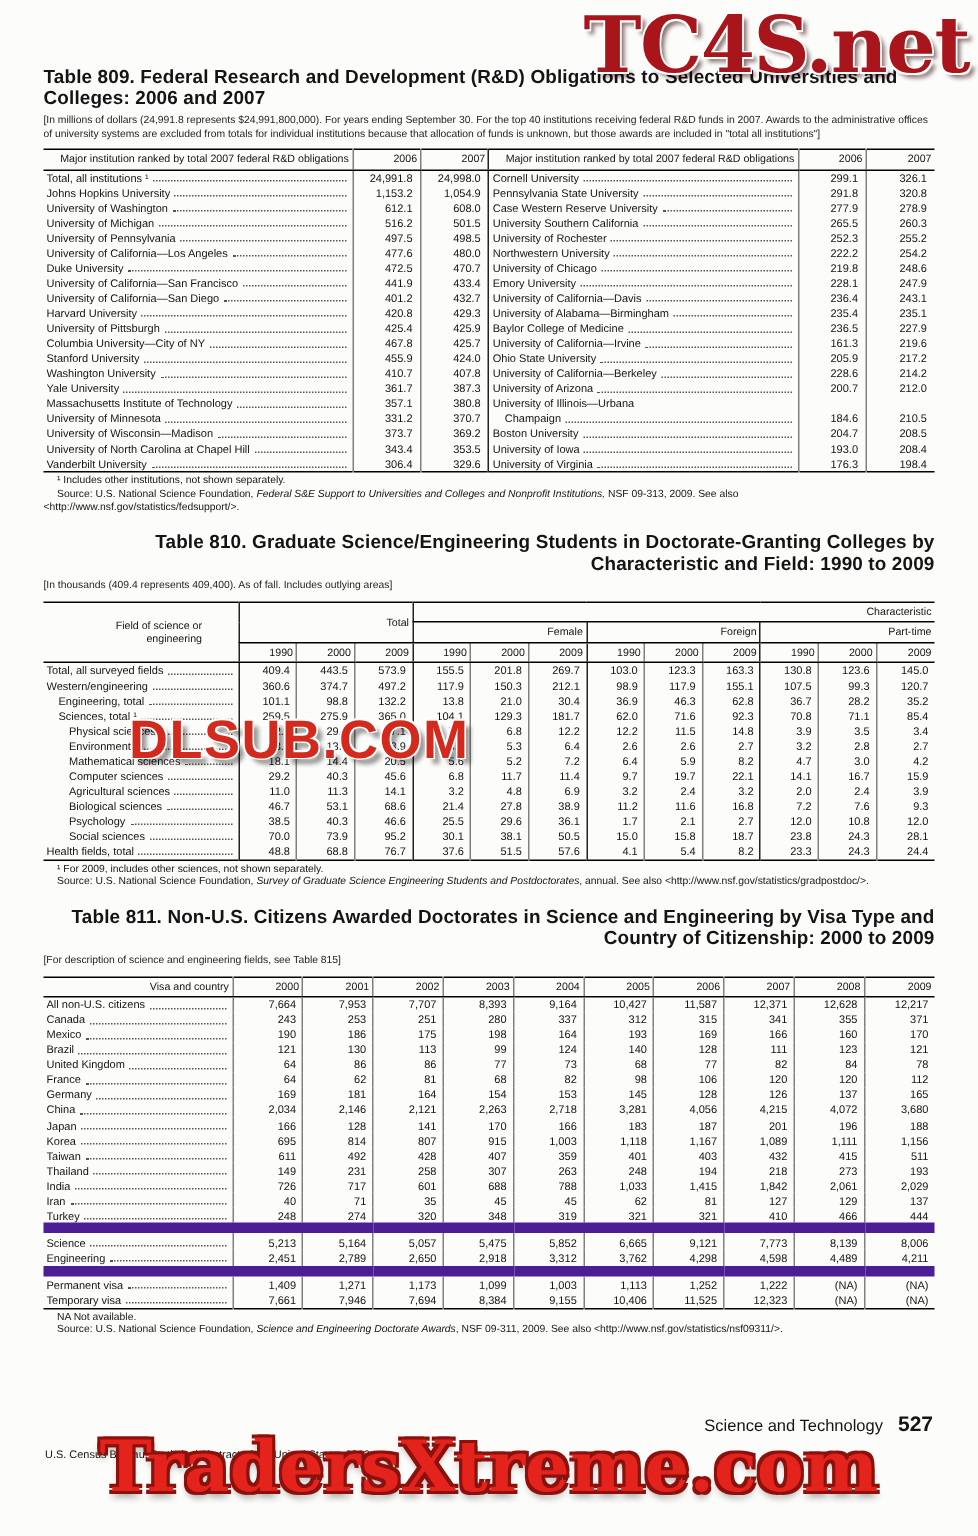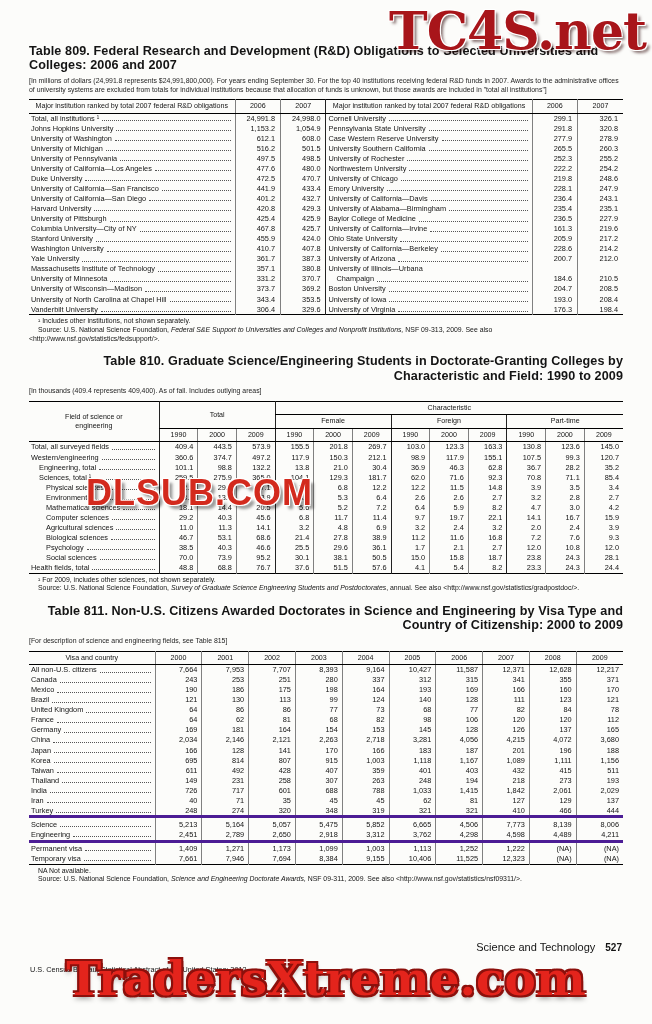--- a/index.html
+++ b/index.html
@@ -6,26 +6,26 @@
   html,body { width:652px; height:1024px; }
   body { background:#e9e9e7; font-family:"Liberation Sans", sans-serif; color:#141414; position:relative; overflow:hidden; }
   .page { position:absolute; inset:0; background:#fcfcfa; padding:44px 29px 0 29px; }
 
   .tbl-title { font-size:12.6px; font-weight:bold; line-height:1.15; letter-spacing:.1px; margin-bottom:4px; }
   .mt { margin-top:11px;text-align:right; }
   .tbl-note { font-size:6.9px; line-height:1.25; margin-bottom:5px; color:#1d1d1d; }
 
   table { width:100%; border-collapse:collapse; table-layout:fixed; }
   .datatable { border-top:1.5px solid #000; border-bottom:1.5px solid #000; margin-bottom:2px; }
-  thead th { font-weight:normal; font-size:7.1px; line-height:1.18; text-align:center; vertical-align:middle; border-bottom:1px solid #000; padding:2px 2px; }
+  thead th { font-weight:normal; font-size:7.1px; line-height:1.18; text-align:right; vertical-align:middle; border-bottom:1px solid #000; padding:2px 2px; }
   td { font-size:7.35px; line-height:1.26; padding:0.4px 3px 0.4px 2px; vertical-align:bottom; }
   td.nc { text-align:right; white-space:nowrap; padding-right:5px; }
   .t810 td.nc, .t811 td.nc { padding-right:4px; }
   .bold { font-weight:normal; }
-  tr.sep td { border-top:3px solid #4c1d95; padding-top:1.5px; }
+  tr.sep td { border-top:7px solid #4c1d95; padding-top:1.5px; }
   .vl { border-left:1px solid #222; }
   .vll { border-left:1px solid #808080; }
   .lcw { display:flex; align-items:flex-end; overflow:hidden; }
   .lt { white-space:nowrap; }
   .dots { flex:1; min-width:5px; height:0; border-bottom:1px dotted #555; margin:0 1px 2px 3px; }
   td.in1 .lt { padding-left:8px; }
   td.in2 .lt { padding-left:15px;text-align:center; }
 
   .fn { font-size:6.9px; line-height:1.25; margin-top:2px; text-indent:9px; }
   .src { font-size:6.9px; line-height:1.28; text-indent:9px; margin-bottom:1px; }
@@ -34,21 +34,21 @@
   
   .wm { position:absolute; z-index:20; white-space:nowrap; pointer-events:none; }
   .wm-top { top:0px; right:6px; font-family:"DejaVu Serif", serif; font-size:52px; font-weight:bold; color:#a8151a;
             letter-spacing:-1px; text-shadow:-1px -1px 0 #fff, 1px -1px 0 #fff, -1px 1px 0 #fff, 1px 1px 0 #fff, 3px 3px 3px rgba(40,0,0,.55); }
   .wm-mid { top:472px; left:86px; font-size:36px; font-weight:800; color:#d32a1d; letter-spacing:1px;
             text-shadow:-1px -1px 0 #fff, 1px -1px 0 #fff, -1px 1px 0 #fff, 1px 1px 0 #fff, 4px 4px 3px rgba(0,0,0,.4); }
   .wm-bottom { top:951px; left:50%; transform:translateX(-50%); font-family:"DejaVu Serif", serif; font-size:47px; font-weight:bold; color:#e4241c;
             text-shadow:-2px -2px 0 #8c100c, 2px -2px 0 #8c100c, -2px 2px 0 #8c100c, 2px 2px 0 #8c100c, 0 4px 5px rgba(0,0,0,.35); }
 
   .pg-right { position:absolute; top:941px; right:30px; font-size:11px; z-index:5; }
-  .pg-num { font-weight:bold; font-size:10px; margin-left:10px; }
+  .pg-num { font-weight:bold; font-size:14px; margin-left:10px; }
   .pg-left { position:absolute; top:965px; left:30px; font-size:7.3px; z-index:5; }
 
   
   col.c-lbl9 { width:204px; } col.c-y9 { width:45px; }
   col.c-lbl10 { width:128px; } col.c-y10 { width:38px; }
   col.c-lbl11 { width:124px; } col.c-y11 { width:46px; }
   .t810 thead th.lh { padding-left:24px; padding-right:24px; }
 </style>
 </head>
 <body>
@@ -1063,21 +1063,21 @@
               <span class="lt">Science</span>
               <span class="dots"></span>
             </div>
           </td>
           <td class="nc vll">5,213</td>
           <td class="nc vll">5,164</td>
           <td class="nc vll">5,057</td>
           <td class="nc vll">5,475</td>
           <td class="nc vll">5,852</td>
           <td class="nc vll">6,665</td>
-          <td class="nc vll">4,506</td>
+          <td class="nc vll">9,121</td>
           <td class="nc vll">7,773</td>
           <td class="nc vll">8,139</td>
           <td class="nc vll">8,006</td>
         </tr>
         <tr>
           <td class="lc">
             <div class="lcw">
               <span class="lt">Engineering</span>
               <span class="dots"></span>
             </div>

